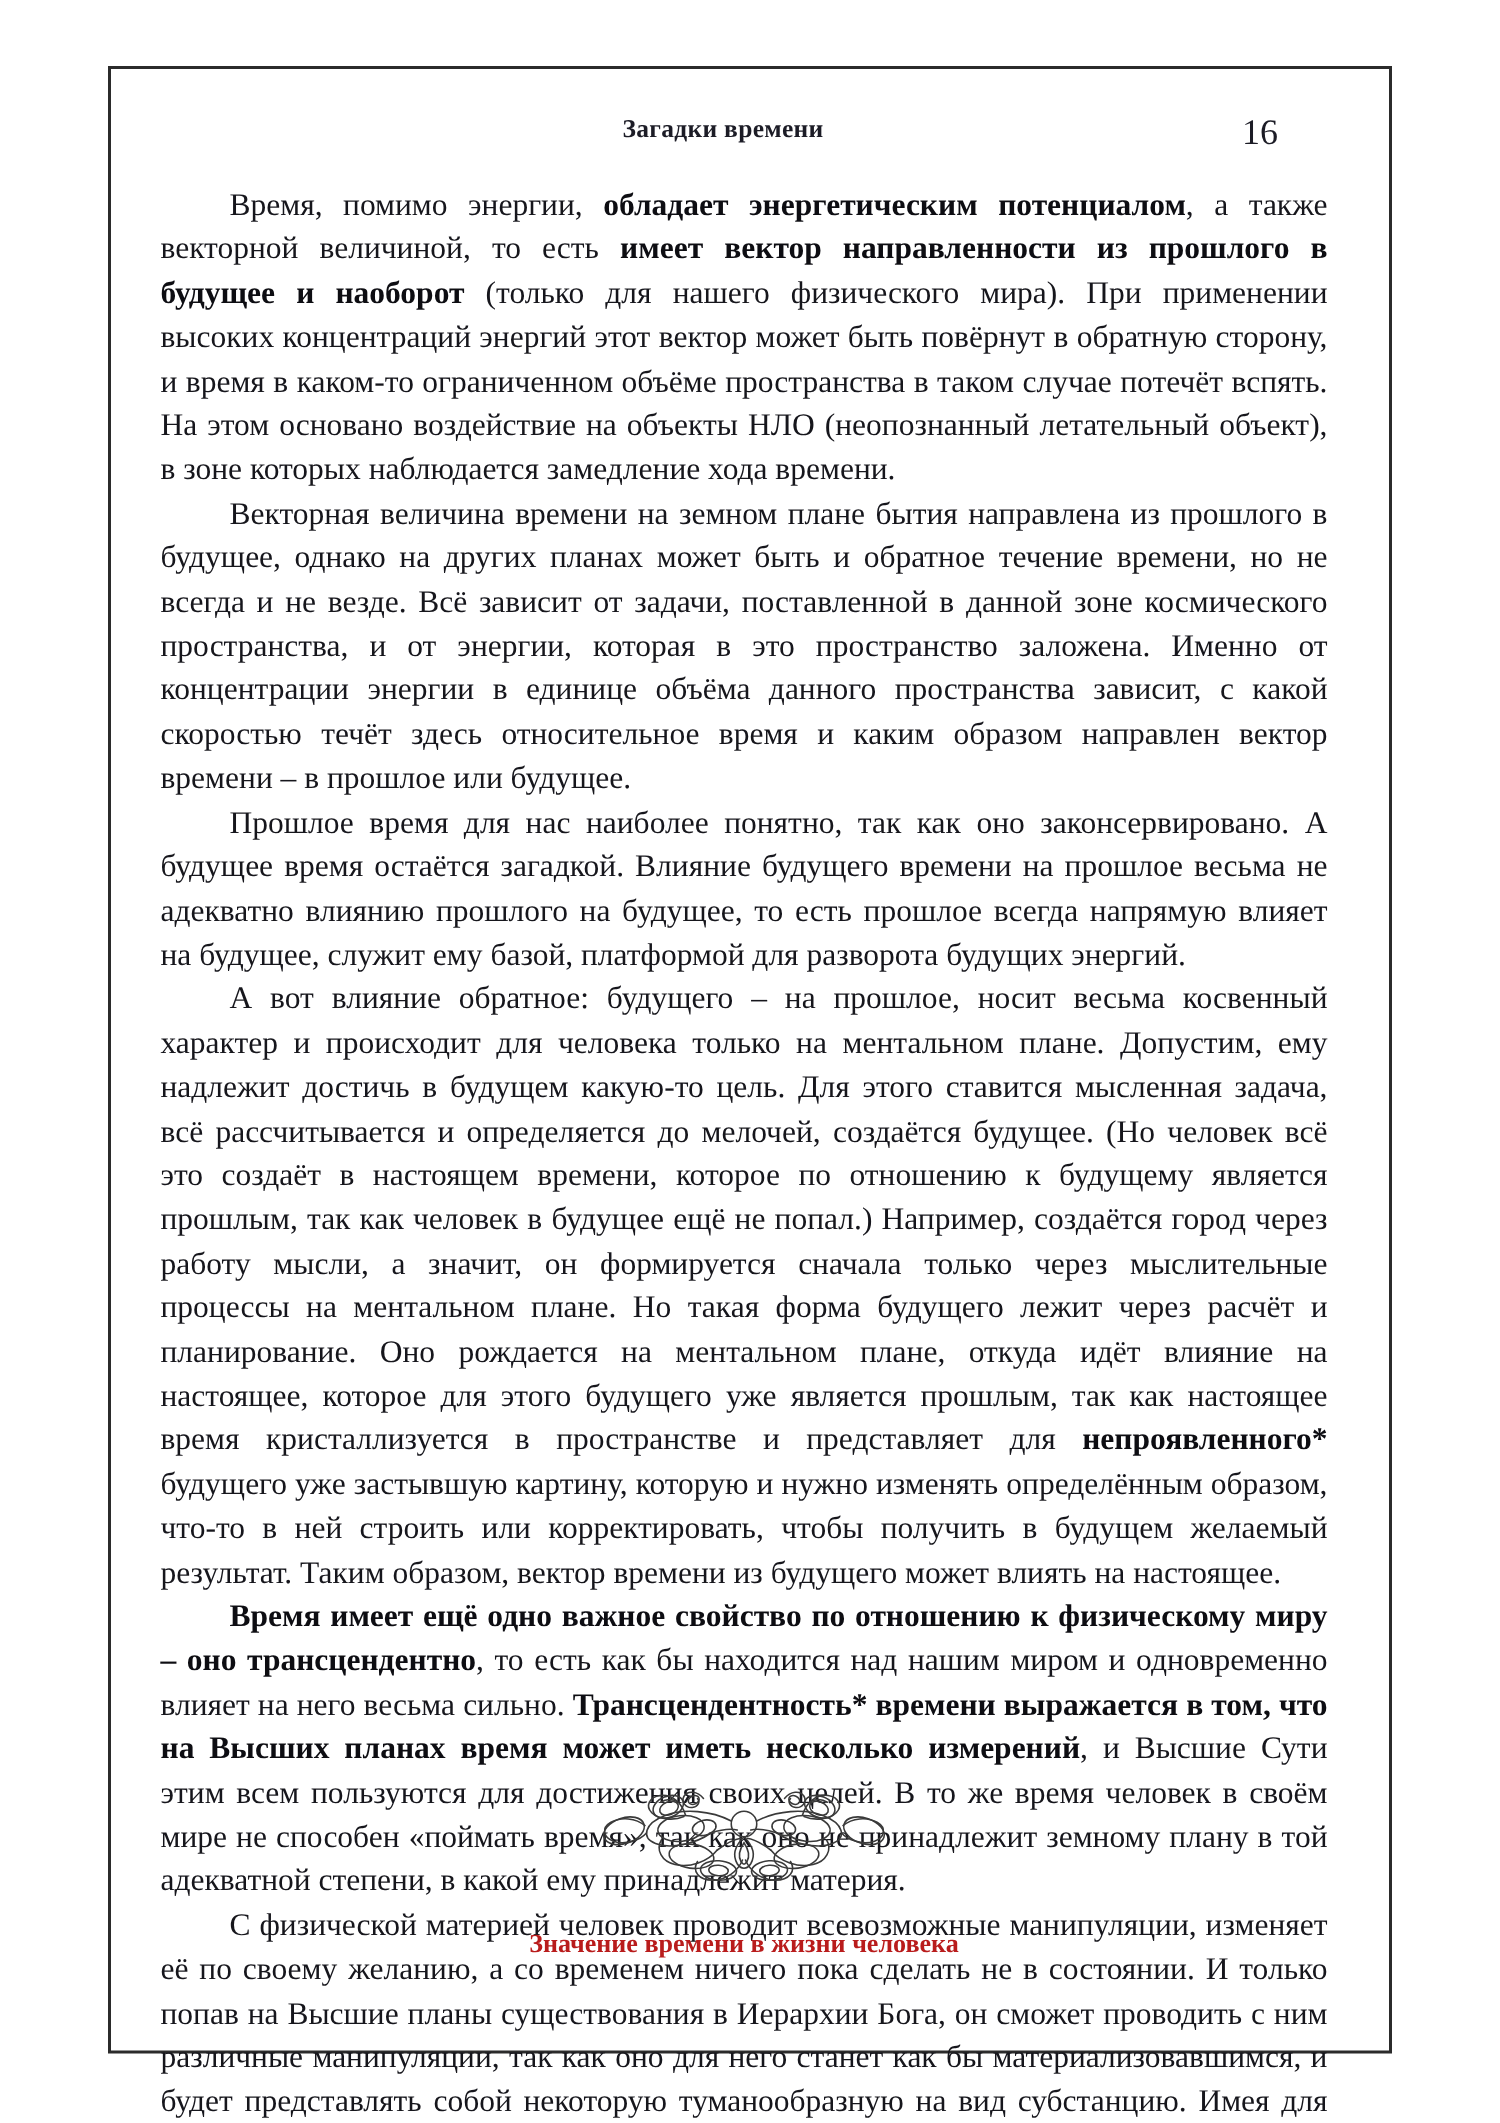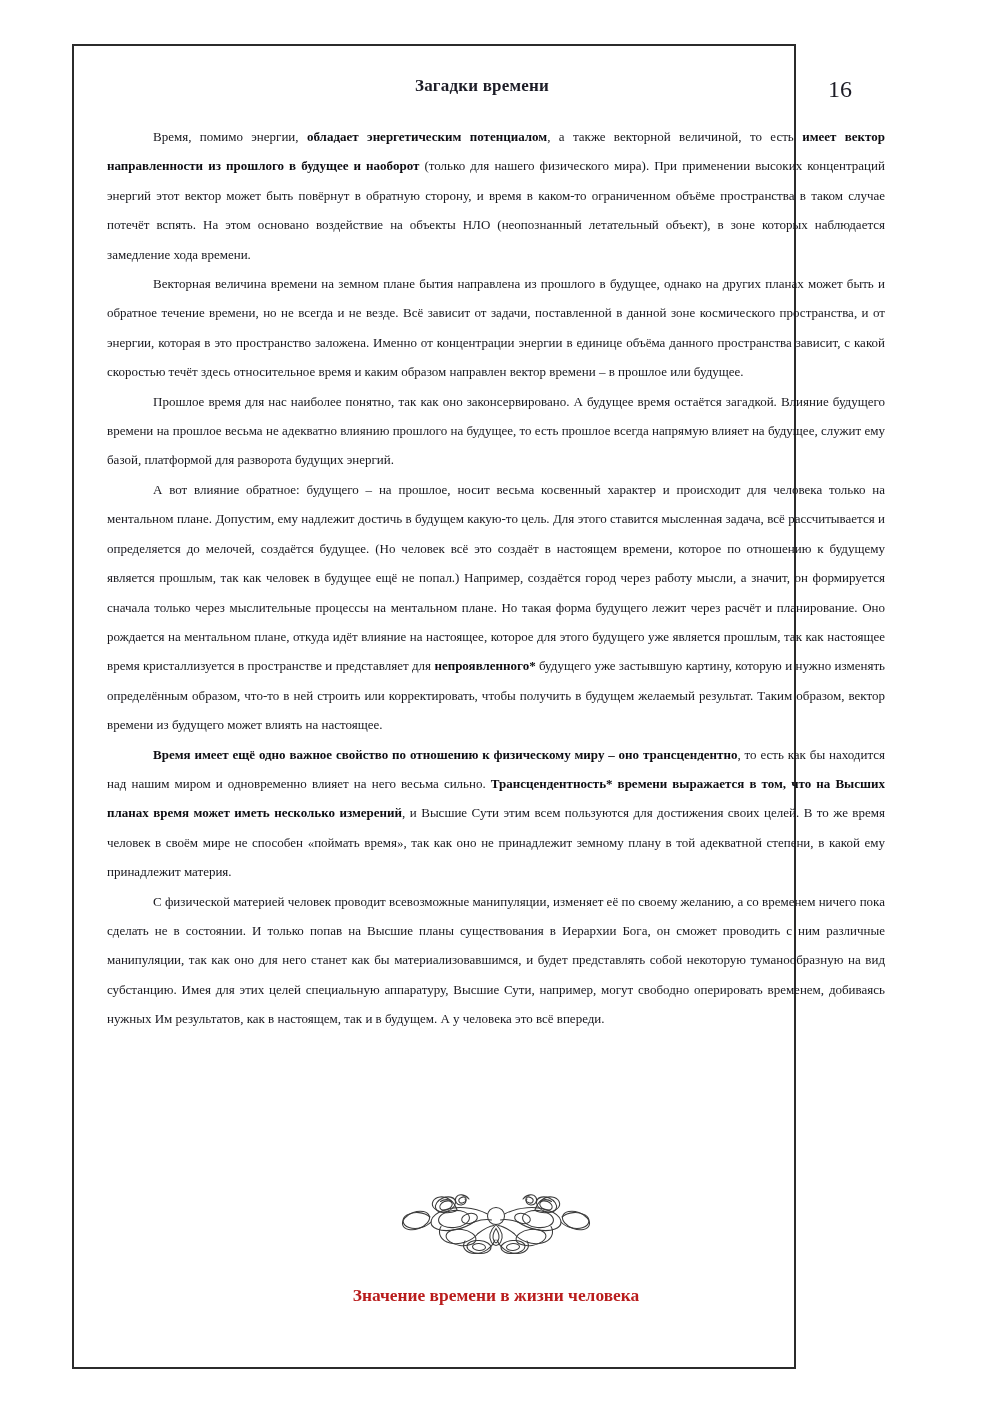--- a/index.html
+++ b/index.html
@@ -21,21 +21,21 @@
     position: absolute;
     left: 0; top: 0;
     width: 1000px;
     height: 1415px;
     background: #ffffff;
   }
   .page-frame {
     position: absolute;
     left: 72px;
     top: 44px;
-    width: 724px;
+    width: 856px;
     height: 1325px;
     border: 2px solid #2b2b2b;
     box-sizing: border-box;
     background: #ffffff;
   }
 
   
   .running-head {
     position: absolute;
     left: 36px;
@@ -67,21 +67,21 @@
     position: absolute;
     left: 33px;
     top: 76px;
     width: 778px;
   }
   p.body-par {
     margin: 0;
     text-align: justify;
     text-justify: inter-word;
     text-indent: 46px;
-    font-size: 13px;
+    font-size: 21px;
     line-height: 29.4px;
     color: #16161c;
     hyphens: none;
   }
   p.body-par b, p.body-par strong {
     font-weight: bold;
     color: #0d0d12;
   }
   p.body-par:last-of-type {
     margin-bottom: 0;

